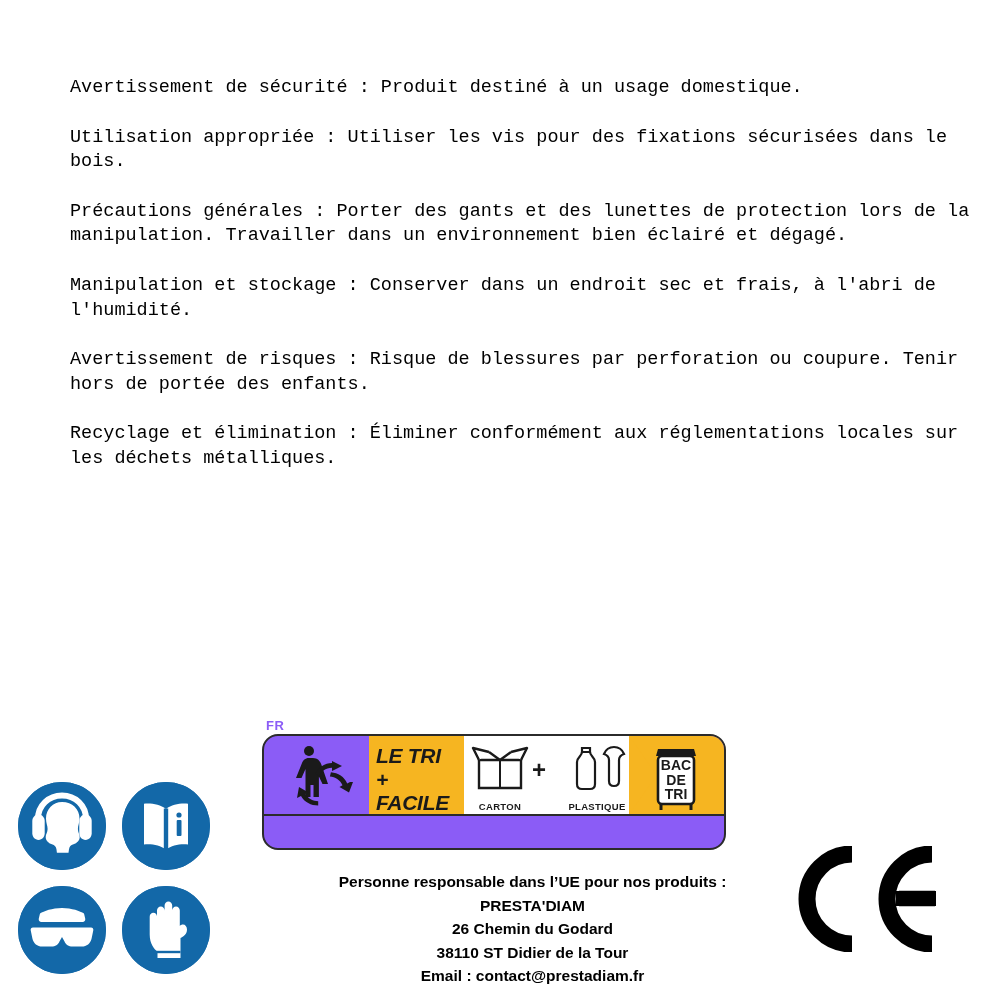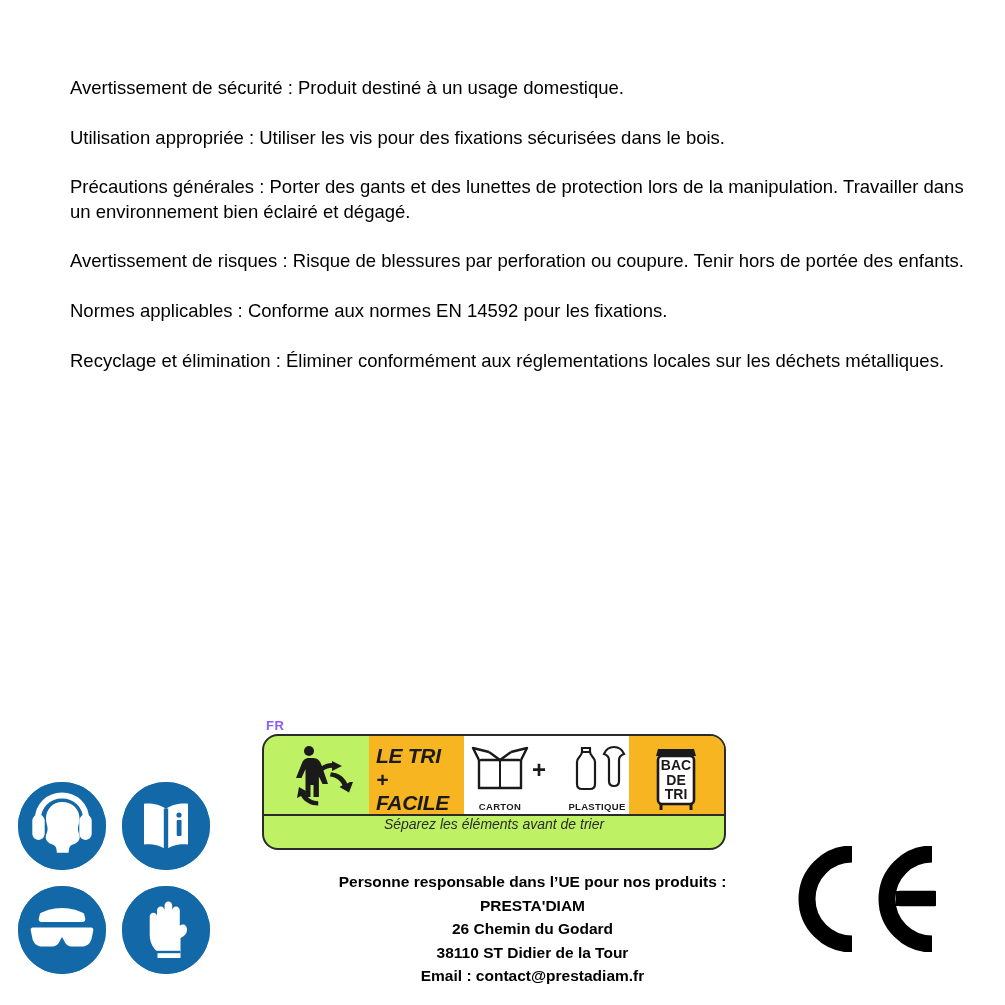--- a/index.html
+++ b/index.html
@@ -38,20 +38,21 @@
     top: 76px;
     left: 70px;
     width: 902px;
   }
 
   .para {
     font-size: 18.5px;
     line-height: 1.33;
     margin: 0 0 25px 0;
     text-align: left;
+    font-family: Liberation Mono, monospace;
   }
 
   
   .picto-grid {
     position: absolute;
     left: 18px;
     top: 782px;
     width: 196px;
     height: 196px;
   }
@@ -86,21 +87,21 @@
     letter-spacing: 0.5px;
   }
   .tri-box {
     position: absolute;
     left: 0px;
     top: 16px;
     width: 460px;
     height: 112px;
     border: 2px solid #2b2b2b;
     border-radius: 16px;
-    background: #bef264;
+    background: #8b5cf6;
     overflow: hidden;
   }
   .tri-yellow {
     position: absolute;
     left: 105px;
     top: 0px;
     width: 355px;
     height: 78px;
     background: #f6b521;
   }
@@ -236,22 +237,22 @@
 </head>
 <body>
 
 <div class="page">
 
 
   <div class="body-block">
     <p class="para">Avertissement de sécurité : Produit destiné à un usage domestique.</p>
     <p class="para">Utilisation appropriée : Utiliser les vis pour des fixations sécurisées dans le bois.</p>
     <p class="para">Précautions générales : Porter des gants et des lunettes de protection lors de la manipulation. Travailler dans un environnement bien éclairé et dégagé.</p>
+    <p class="para">Manipulation et stockage : Conserver dans un endroit sec et frais, à l'abri de l'humidité.</p>
     <p class="para">Avertissement de risques : Risque de blessures par perforation ou coupure. Tenir hors de portée des enfants.</p>
-    <p class="para">Normes applicables : Conforme aux normes EN 14592 pour les fixations.</p>
     <p class="para">Recyclage et élimination : Éliminer conformément aux réglementations locales sur les déchets métalliques.</p>
   </div>
 
   <div class="picto-grid">
 
     <div class="picto p1">
       <svg viewBox="0 0 88 88" width="88" height="88" aria-hidden="true">
         <circle cx="44" cy="44" r="44" fill="#1368a8"></circle>
 
         <path d="M44 20c-9 0-16 7.2-16 16.5 0 4.5 1.6 7.3 1.6 10.4 0 3.4-1.9 5-1.9 8.1 0 3.4 2.6 6.1 6.2 7.3 2.9 1 4.2 2.3 4.6 5.2l.4 3.2h11.6l.5-3.4c.4-2.9 1.7-4.1 4.5-5.1 3.6-1.2 6.2-3.9 6.2-7.3 0-3-1.8-4.6-1.8-8 0-3.1 1.6-5.9 1.6-10.4C61.5 27.2 54.5 20 44 20z" fill="#ffffff"></path>
@@ -344,21 +345,20 @@
           <path d="M13 62v6M43 62v6" stroke="#1a1a1a" stroke-width="3"></path>
         </svg>
       </div>
       <div class="tri-bin-text">
         <div>BAC</div>
         <div>DE</div>
         <div>TRI</div>
       </div>
 
       <div class="tri-sep"></div>
-      <div class="tri-bottom">Séparez les éléments avant de trier</div>
     </div>
   </div>
 
   <div class="resp-block">
     <div>
       Personne responsable dans l’<span style="font-weight:bold;">UE</span> pour nos produits :
     </div>
     <div>PRESTA'DIAM</div>
     <div>26 Chemin du Godard</div>
     <div>38110 ST Didier de la Tour</div>

